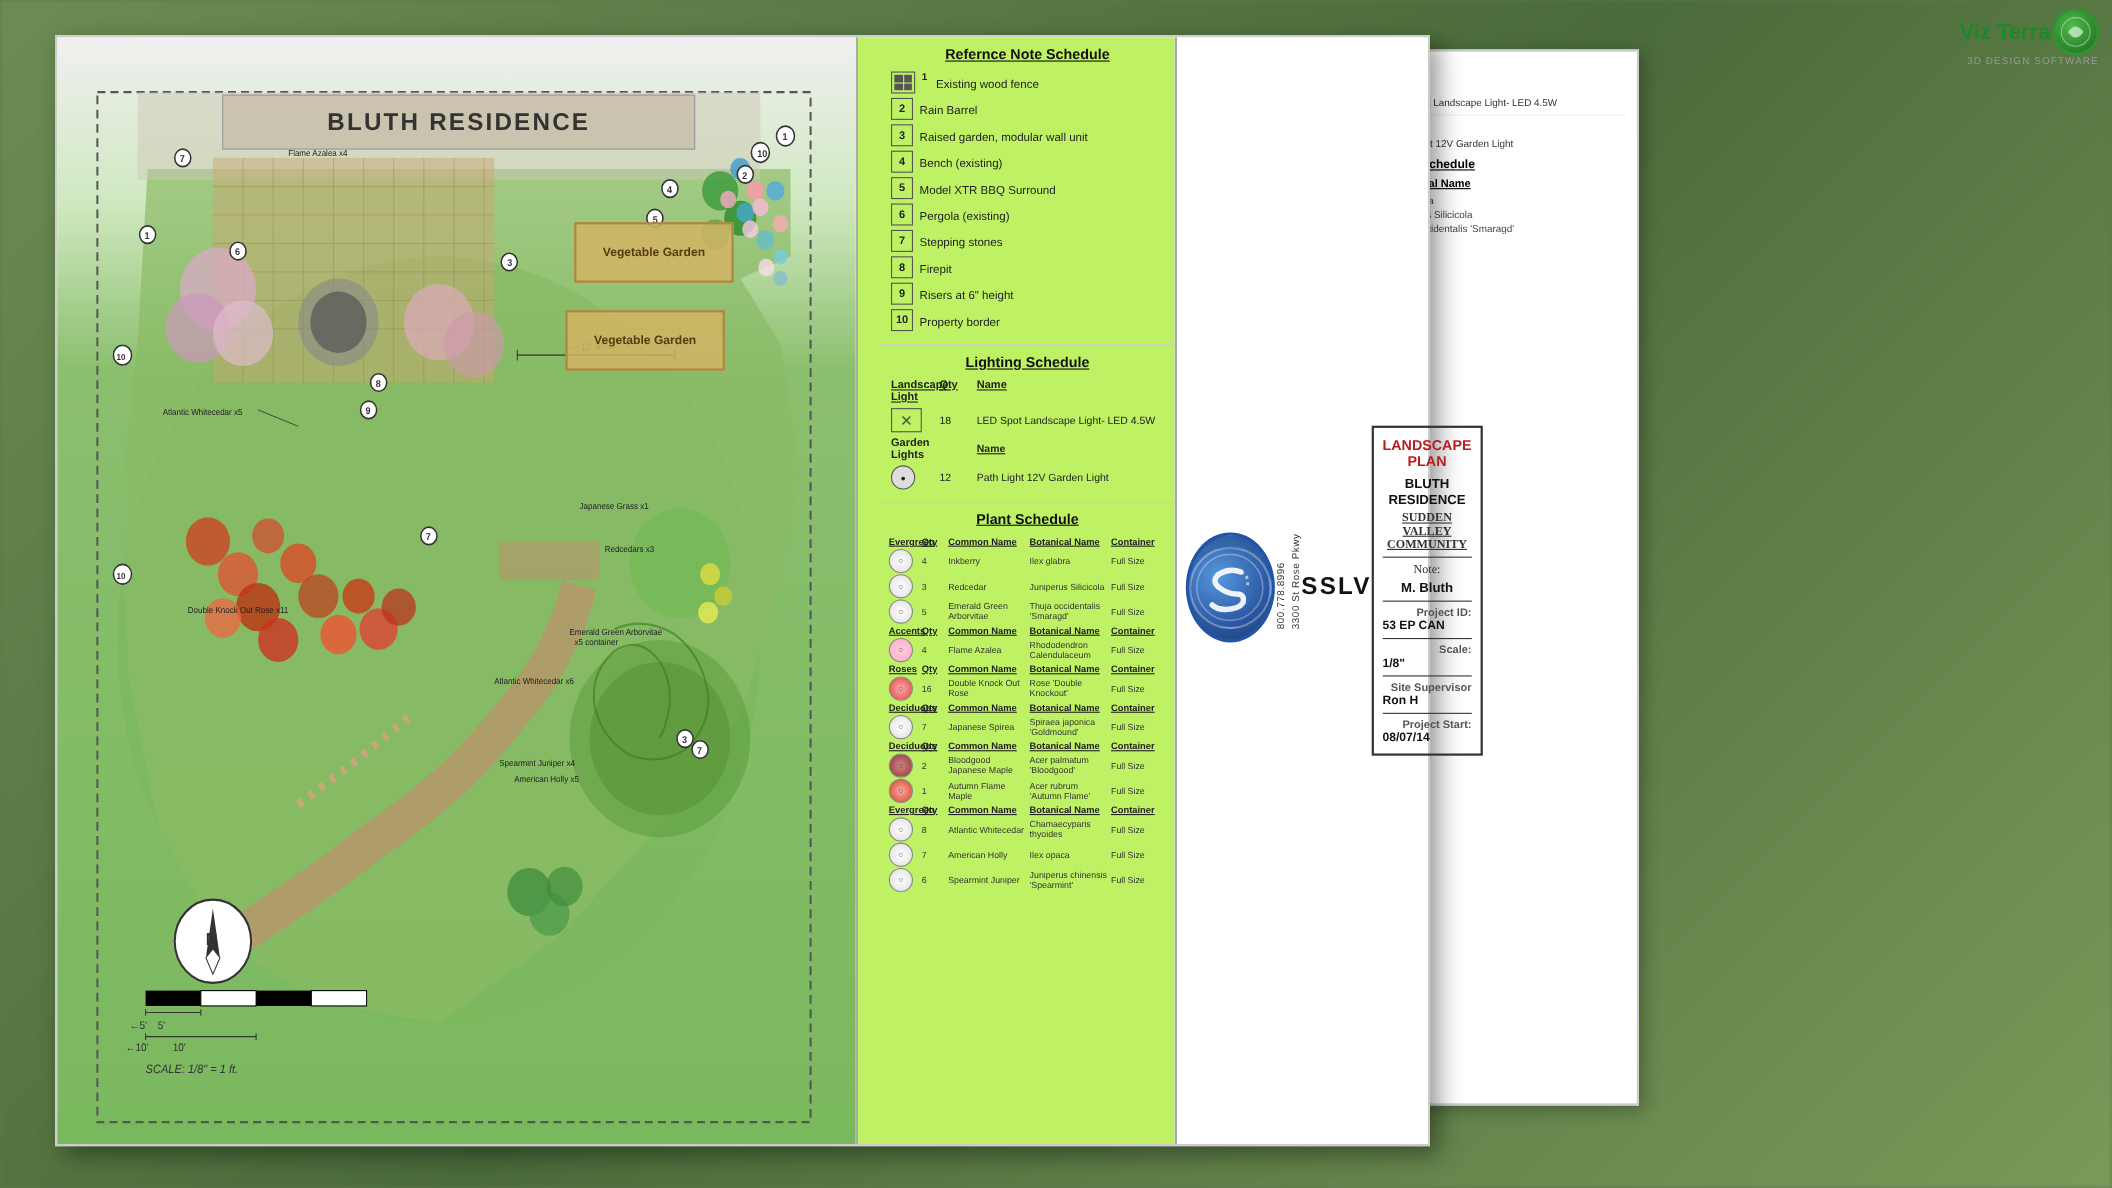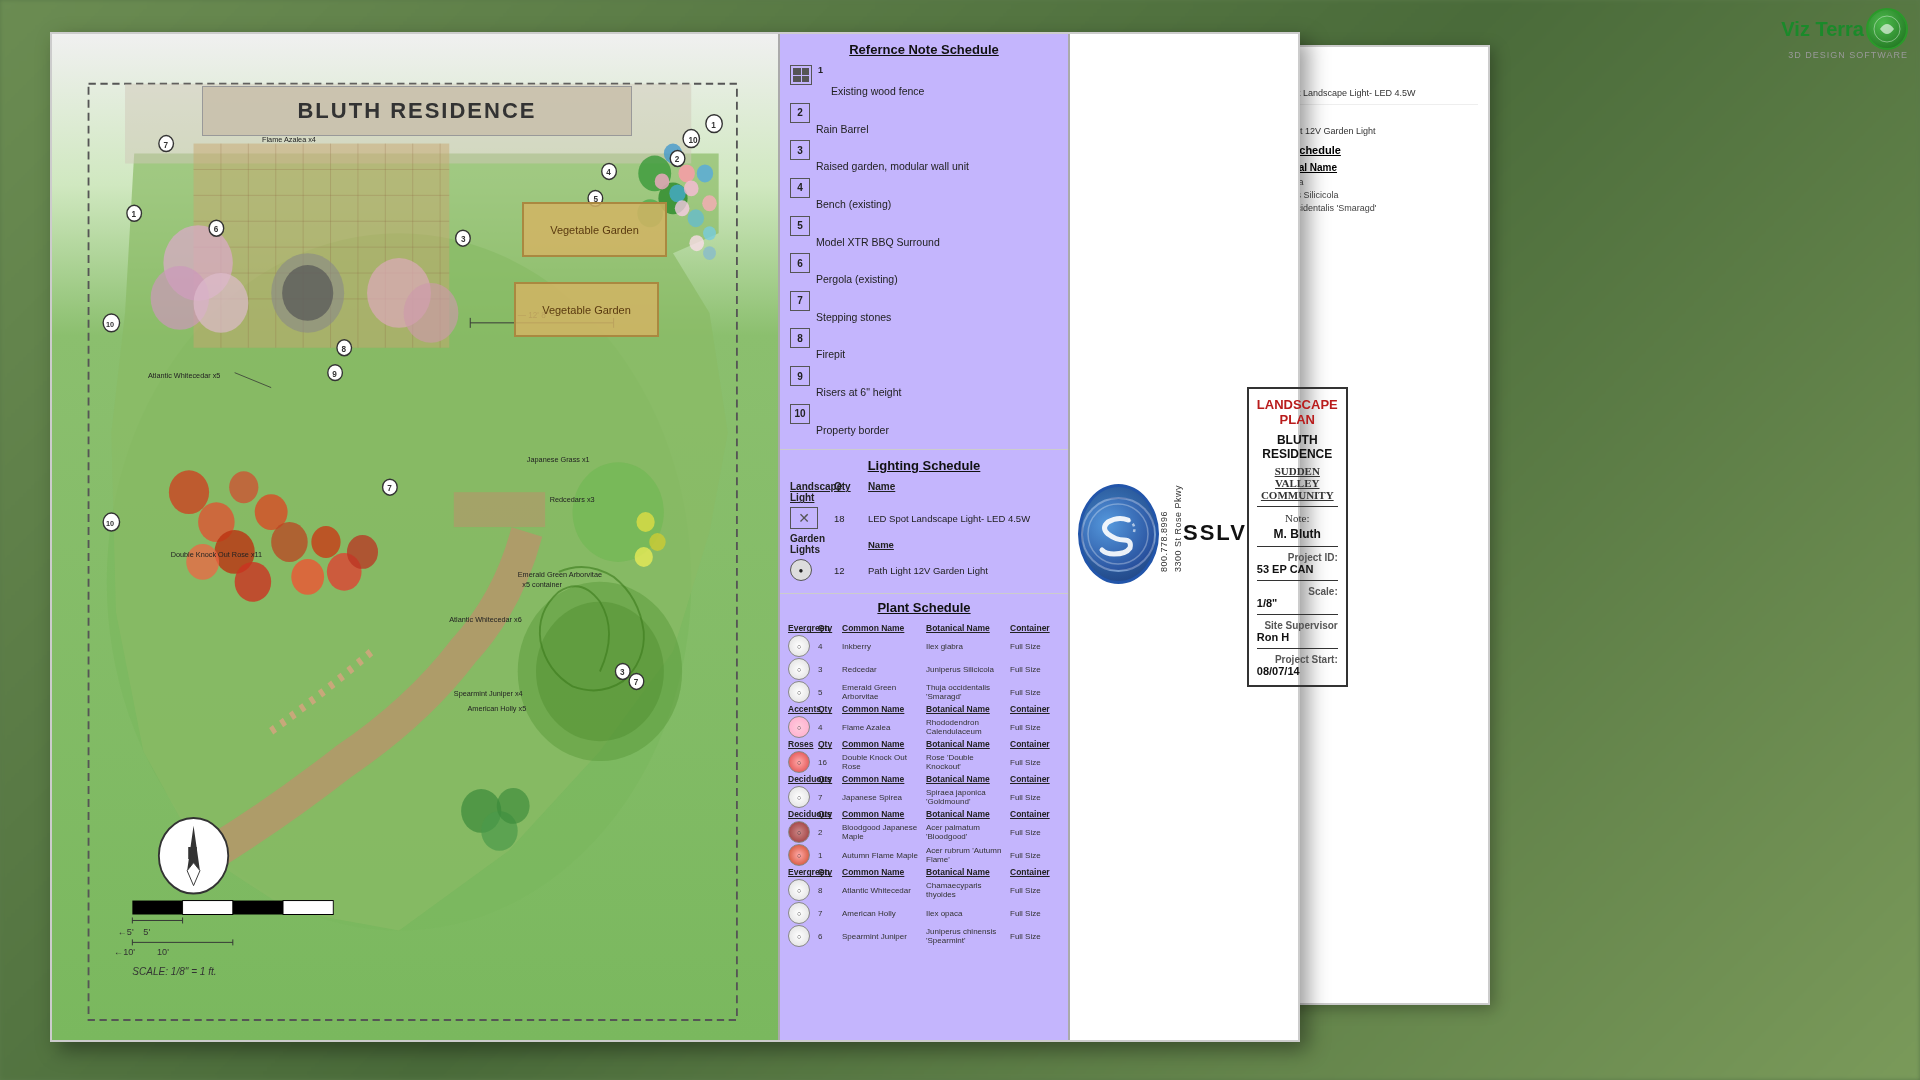--- a/index.html
+++ b/index.html
@@ -83,44 +83,45 @@
 
     
     .veg-box {
       position: absolute;
       background: rgba(210,180,100,0.85);
       border: 2px solid #aa8840;
       display: flex;
       align-items: center;
       justify-content: center;
       font-size: 11px;
-      font-weight: normal;
+      font-weight: bold;
       color: #5a3a10;
       text-align: right;
     }
     .veg-box-1 {
       top: 168px;
       left: 470px;
       width: 145px;
       height: 55px;
     }
     .veg-box-2 {
       top: 248px;
       left: 462px;
       width: 145px;
       height: 55px;
     }
 
     
     .right-panel {
       width: 290px;
-      background: #c4b5fd;
+      background: #bef264;
       border-left: 2px solid #aaa;
       display: flex;
       flex-direction: column;
+      padding-left: 20px;
     }
 
     
     .ref-schedule {
       border-bottom: 1px solid #ccc;
       padding: 8px 10px;
     }
     .section-title {
       font-size: 13px;
       font-weight: bold;
@@ -157,21 +158,21 @@
       gap: 1px;
       padding: 2px;
       flex-shrink: 0;
     }
     .ref-num-icon span {
       background: #555;
       display: block;
     }
     .ref-label {
       line-height: 1.3;
-      margin-top: 20px;
+      margin-top: 6px;
     }
 
     
     .lighting-schedule {
       border-bottom: 1px solid #ccc;
       padding: 8px 10px;
     }
     .lighting-header {
       display: grid;
       grid-template-columns: 40px 30px 1fr;

